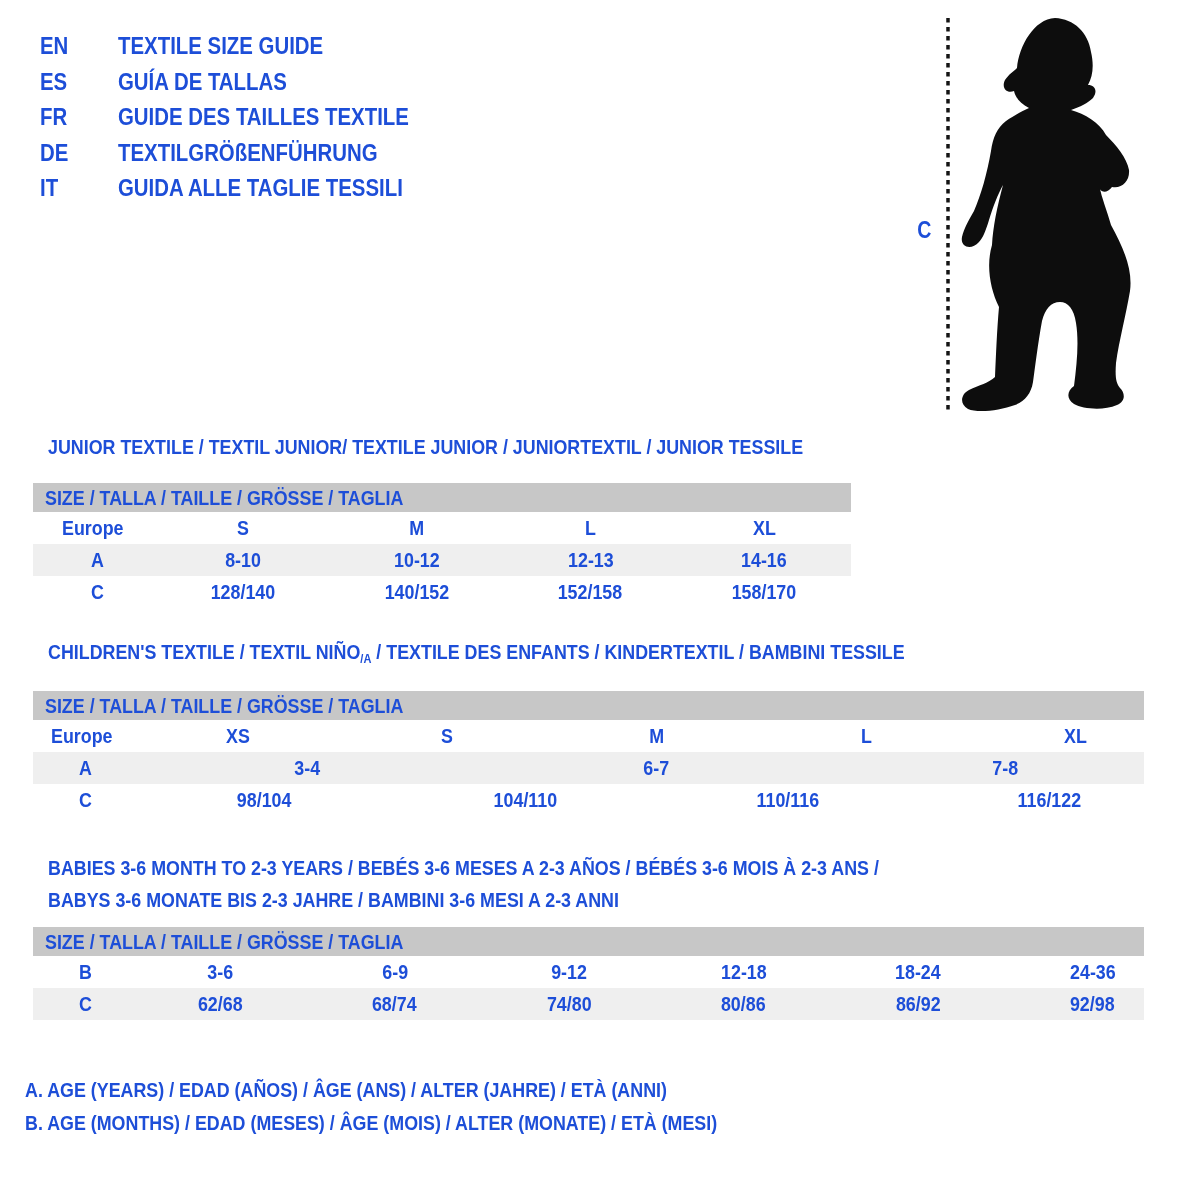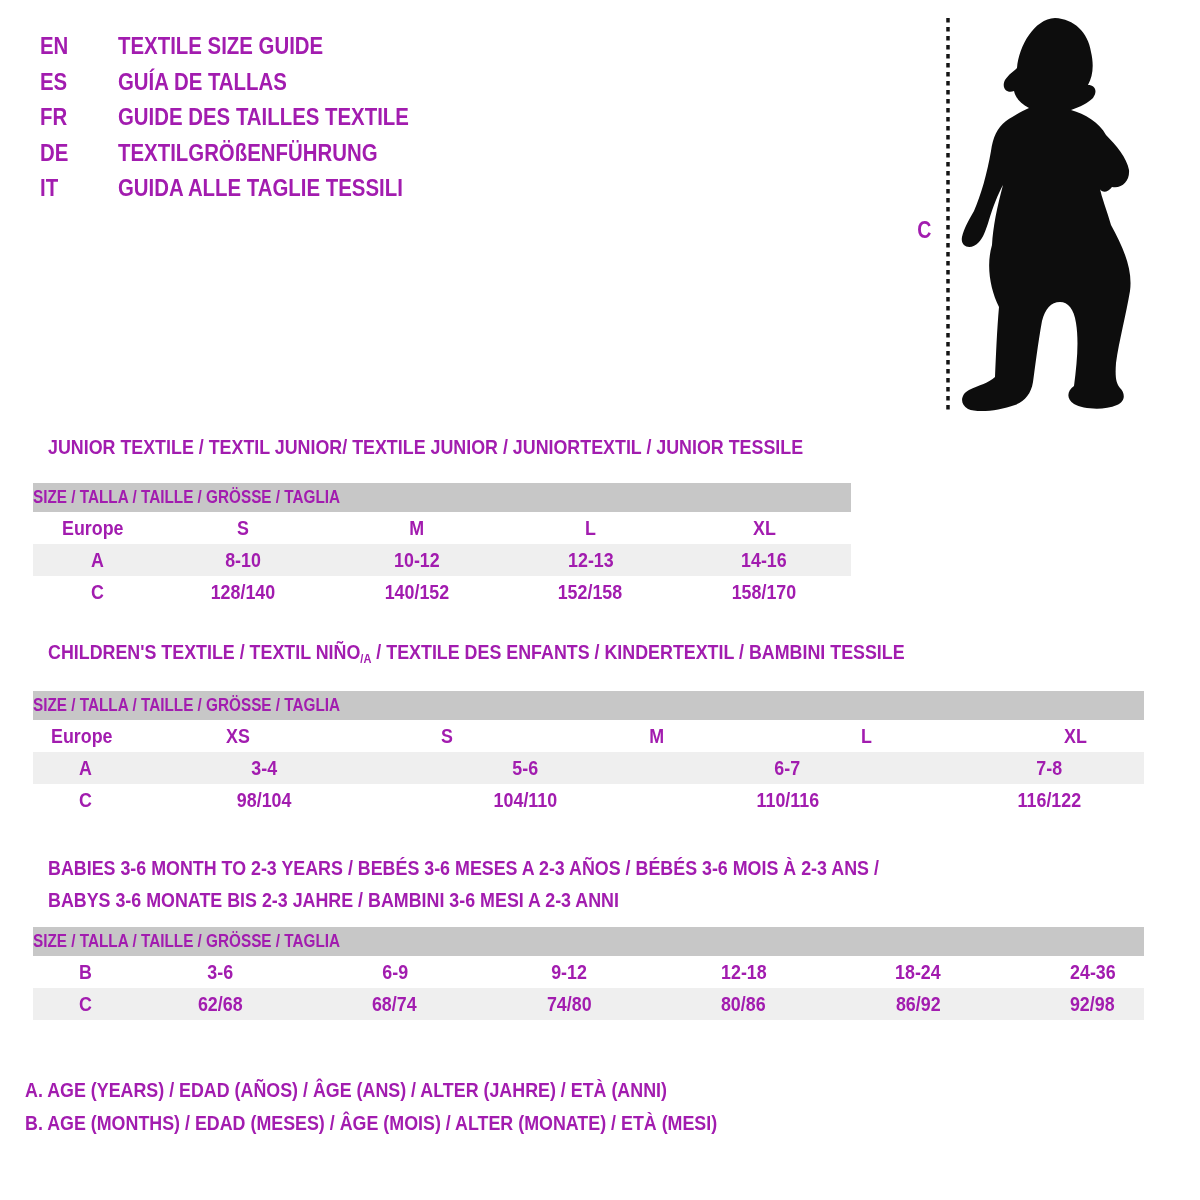--- a/index.html
+++ b/index.html
@@ -4,21 +4,21 @@
 <style>
   * { margin: 0; padding: 0; box-sizing: border-box; }
   body { background: #ffffff; }
   .page {
     position: relative;
     width: 1144px;
     height: 1200px;
     background: #ffffff;
     overflow: hidden;
     font-family: "Liberation Sans", "DejaVu Sans", sans-serif;
-    color: #a21caf;
+    color: #1d4ed8;
     font-weight: 700;
   }
   
   .cx  { display: inline-block; transform: scaleX(0.85); transform-origin: 50% 50%; white-space: nowrap; }
   .cxl { display: inline-block; transform: scaleX(0.85); transform-origin: 0 50%;  white-space: nowrap; }
 
   
   .lang-block { position: absolute; left: 40px; top: 28px; }
   .lang-row  { display: flex; height: 35.5px; line-height: 35.5px; font-size: 24px; }
   .lang-code { width: 78px; }
@@ -30,21 +30,22 @@
 
   
   .sec-title { position: absolute; left: 48px; font-size: 21px; line-height: 26px; }
   .subsc { font-size: 13px; position: relative; top: 4px; }
 
   
   .tbl { position: absolute; left: 33px; }
   .tbl-head {
     height: 29px; line-height: 29px;
     background: #c7c7c7;
-    font-size: 18px;
+    padding-left: 12px;
+    font-size: 21px;
   }
   .tbl-row { display: flex; height: 32px; line-height: 32px; font-size: 21px; }
   .tbl-row.alt { background: #efefef; }
   .cell { flex: 1; text-align: center; }
   .cell.lbl { text-align: center; padding-left: 8px; }
   .t1 { width: 818px; }
   .t1 .cell.lbl { flex: 0 0 123px; }
   .t2, .t3 { width: 1147px; }
   .t2 .cell.lbl, .t3 .cell.lbl { flex: 0 0 100px; }
 
@@ -162,21 +163,20 @@
       <span class="cell lbl"><span class="cxl">Europe</span></span>
       <span class="cell"><span class="cx">XS</span></span>
       <span class="cell"><span class="cx">S</span></span>
       <span class="cell"><span class="cx">M</span></span>
       <span class="cell"><span class="cx">L</span></span>
       <span class="cell"><span class="cx">XL</span></span>
     </div>
     <div class="tbl-row alt">
       <span class="cell lbl"><span class="cxl">A</span></span>
       <span class="cell"><span class="cx">3-4</span></span>
-      <span class="cell"><span class="cx">5-6</span></span>
       <span class="cell"><span class="cx">6-7</span></span>
       <span class="cell"><span class="cx">7-8</span></span>
     </div>
     <div class="tbl-row">
       <span class="cell lbl"><span class="cxl">C</span></span>
       <span class="cell"><span class="cx">98/104</span></span>
       <span class="cell"><span class="cx">104/110</span></span>
       <span class="cell"><span class="cx">110/116</span></span>
       <span class="cell"><span class="cx">116/122</span></span>
     </div>

